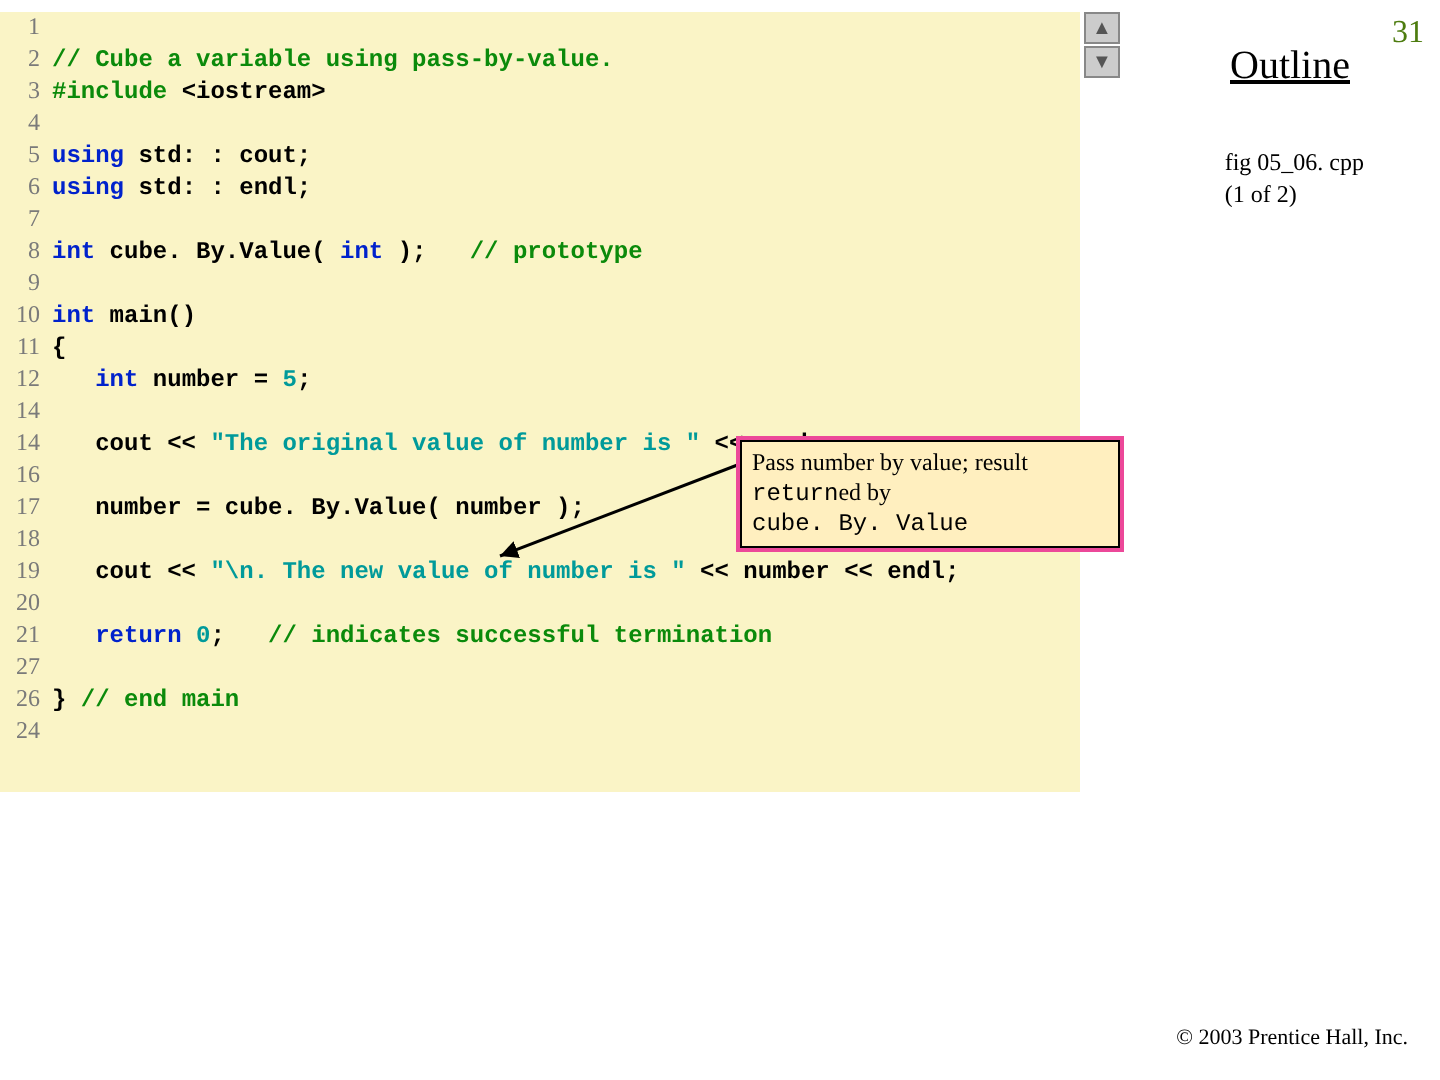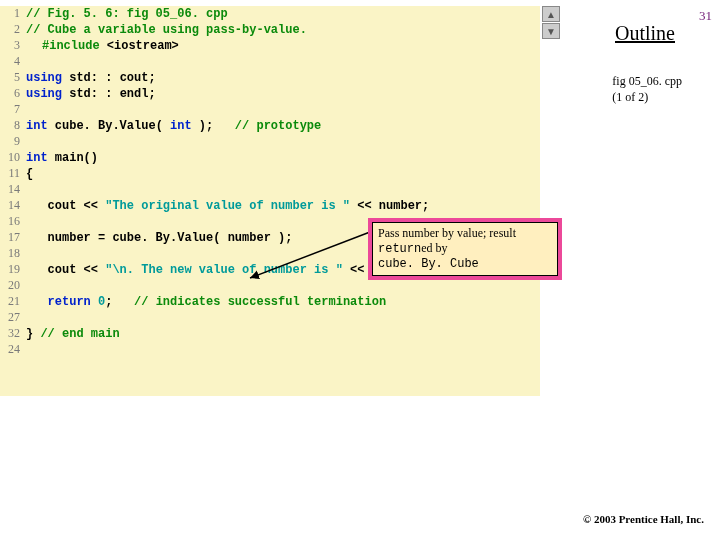--- a/index.html
+++ b/index.html
@@ -1,35 +1,35 @@
 <!DOCTYPE html>
 <html><head>
 <meta charset="utf-8">
 <style>
   * { margin: 0; padding: 0; box-sizing: border-box; }
   body { width: 720px; height: 540px; background: #fff; font-family: Georgia, 'Times New Roman', serif; position: relative; overflow: hidden; }
-  .slide-num { position: absolute; top: 8px; right: 8px; font-size: 13px; color: #701a75; }
+  .slide-num { position: absolute; top: 8px; right: 8px; font-size: 16px; color: #4d7c0f; }
   .outline-box { position: absolute; top: 22px; right: 34px; width: 120px; text-align: center; }
   .outline-title { font-size: 20px; color: #000; text-decoration: underline; margin-left: 38px; }
   .file-caption { position: absolute; top: 74px; right: 38px; font-size: 12px; color: #000; line-height: 1.3; }
   .nav-arrows { position: absolute; top: 6px; right: 160px; display: flex; flex-direction: column; gap: 1px; }
   .nav-arrows .arr { width: 18px; height: 16px; background: #ccc; border: 1px solid #888; display: flex; align-items: center; justify-content: center; font-size: 10px; color: #555; cursor: pointer; }
   .code-panel { position: absolute; top: 6px; left: 0; width: 540px; height: 390px; background: #faf4c6; }
   .line { display: flex; align-items: baseline; padding-left: 4px; min-height: 16px; }
   .gutter { width: 22px; text-align: right; color: #7a7a7a; font-size: 12px; font-family: Georgia, serif; padding-right: 6px; flex-shrink: 0; }
   .code { font-family: 'Courier New', monospace; font-size: 12px; font-weight: bold; white-space: pre; color: #000; }
   .c-comment { color: #0b8a0b; }
-  .c-pp { color: #0b8a0b; margin-left: 16px; }
+  .c-pp { color: #0b8a0b; }
   .c-kw { color: #0022cc; }
   .c-str { color: #009a9a; }
   .c-num { color: #009a9a; }
-  .callout { position: absolute; top: 218px; left: 368px; width: 194px; border: 4px solid #ec4899; background: #ffefbf; padding: 4px 6px; font-size: 12px; line-height: 1.25; box-shadow: 0 0 0 1px #000 inset; }
+  .callout { position: absolute; top: 218px; left: 368px; width: 194px; border: 2px solid #ec4899; background: #ffefbf; padding: 4px 6px; font-size: 12px; line-height: 1.25; box-shadow: 0 0 0 1px #000 inset; }
   .callout .tt { font-family: 'Courier New', monospace; }
   svg.arrow { position: absolute; top: 0; left: 0; width: 720px; height: 540px; pointer-events: none; }
-  .copyright { position: absolute; bottom: 14px; right: 16px; font-size: 11px; text-align: left; line-height: 1.3; font-weight: bold; }
+  .copyright { position: absolute; bottom: 14px; right: 16px; font-size: 11px; text-align: left; line-height: 1.3; }
 </style>
 </head>
 <body>
 
 <div class="slide-num">31</div>
 
 <div class="nav-arrows">
   <div class="arr">▲</div>
   <div class="arr">▼</div>
 </div>
@@ -39,21 +39,20 @@
 </div>
 
 <div class="file-caption">
   <div>fig 05_06. cpp</div>
   <div>(1 of 2)</div>
 </div>
 
 <div class="code-panel">
   <div class="line">
       <span class="gutter">1</span>
-      <span class="code c-comment">// Fig. 5. 6: fig 05_06. cpp</span>
     </div>
   <div class="line">
       <span class="gutter">2</span>
       <span class="code c-comment">// Cube a variable using pass-by-value.</span>
     </div>
   <div class="line">
       <span class="gutter">3</span>
       <span class="code"><span class="c-pp">#include </span><span>&lt;iostream&gt;</span></span>
     </div>
   <div class="line">
@@ -79,20 +78,24 @@
     </div>
   <div class="line">
       <span class="gutter">10</span>
       <span class="code"><span class="c-kw">int</span><span> main()</span></span>
     </div>
   <div class="line">
       <span class="gutter">11</span>
       <span class="code">{</span>
     </div>
   <div class="line">
+      <span class="gutter">12</span>
+      <span class="code"><span>   </span><span class="c-kw">int</span><span> number = </span><span class="c-num">5</span><span>;</span></span>
+    </div>
+  <div class="line">
       <span class="gutter">14</span>
     </div>
   <div class="line">
       <span class="gutter">14</span>
       <span class="code"><span>   cout &lt;&lt; </span><span class="c-str">"The original value of number is "</span><span> &lt;&lt; number;</span></span>
     </div>
   <div class="line">
       <span class="gutter">16</span>
     </div>
   <div class="line">
@@ -110,38 +113,38 @@
       <span class="gutter">20</span>
     </div>
   <div class="line">
       <span class="gutter">21</span>
       <span class="code"><span>   </span><span class="c-kw">return</span><span> </span><span class="c-num">0</span><span>;   </span><span class="c-comment">// indicates successful termination</span></span>
     </div>
   <div class="line">
       <span class="gutter">27</span>
     </div>
   <div class="line">
-      <span class="gutter">32</span>
+      <span class="gutter">26</span>
       <span class="code"><span>} </span><span class="c-comment">// end main</span></span>
     </div>
   <div class="line">
       <span class="gutter">24</span>
     </div>
 </div>
 
 <svg class="arrow">
   <defs>
       <marker id="ah" markerWidth="8" markerHeight="8" refX="6" refY="3" orient="auto">
         <path d="M0,0 L6,3 L0,6 Z" fill="#000"></path>
       </marker>
     </defs>
   <line x1="370" y1="232" x2="250" y2="278" stroke="#000" stroke-width="1.5" marker-end="url(#ah)"></line>
 </svg>
 
 <div class="callout">
   <div>Pass number by value; result</div>
   <div><span class="tt">return</span><span>ed by</span></div>
-  <div class="tt">cube. By. Cube</div>
+  <div class="tt">cube. By. Value</div>
 </div>
 
 <div class="copyright">
   <div>© 2003 Prentice Hall, Inc.</div>
 </div>
 
 </body></html>

